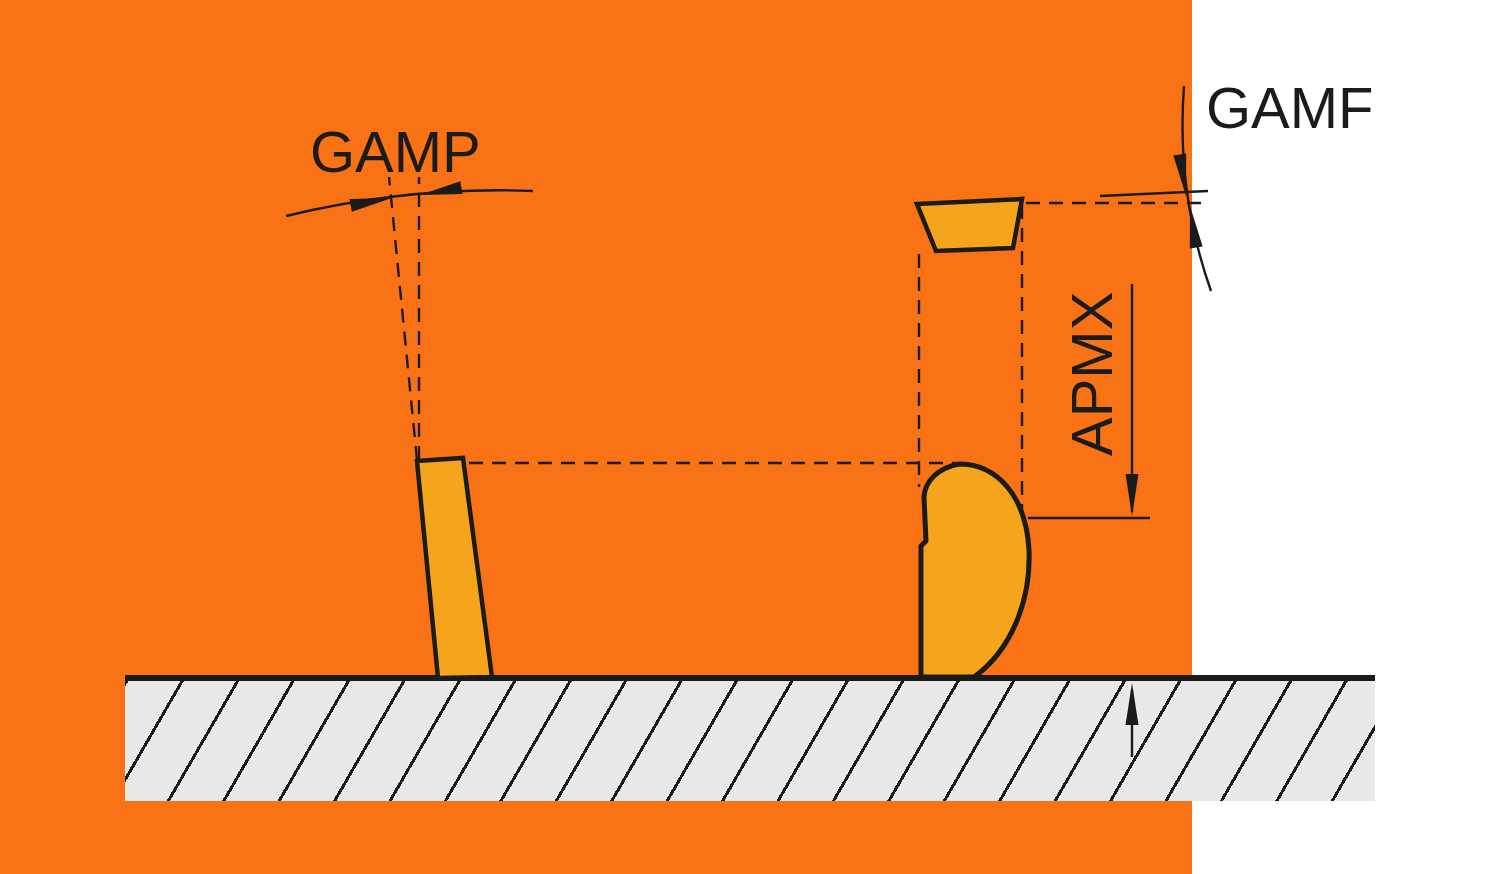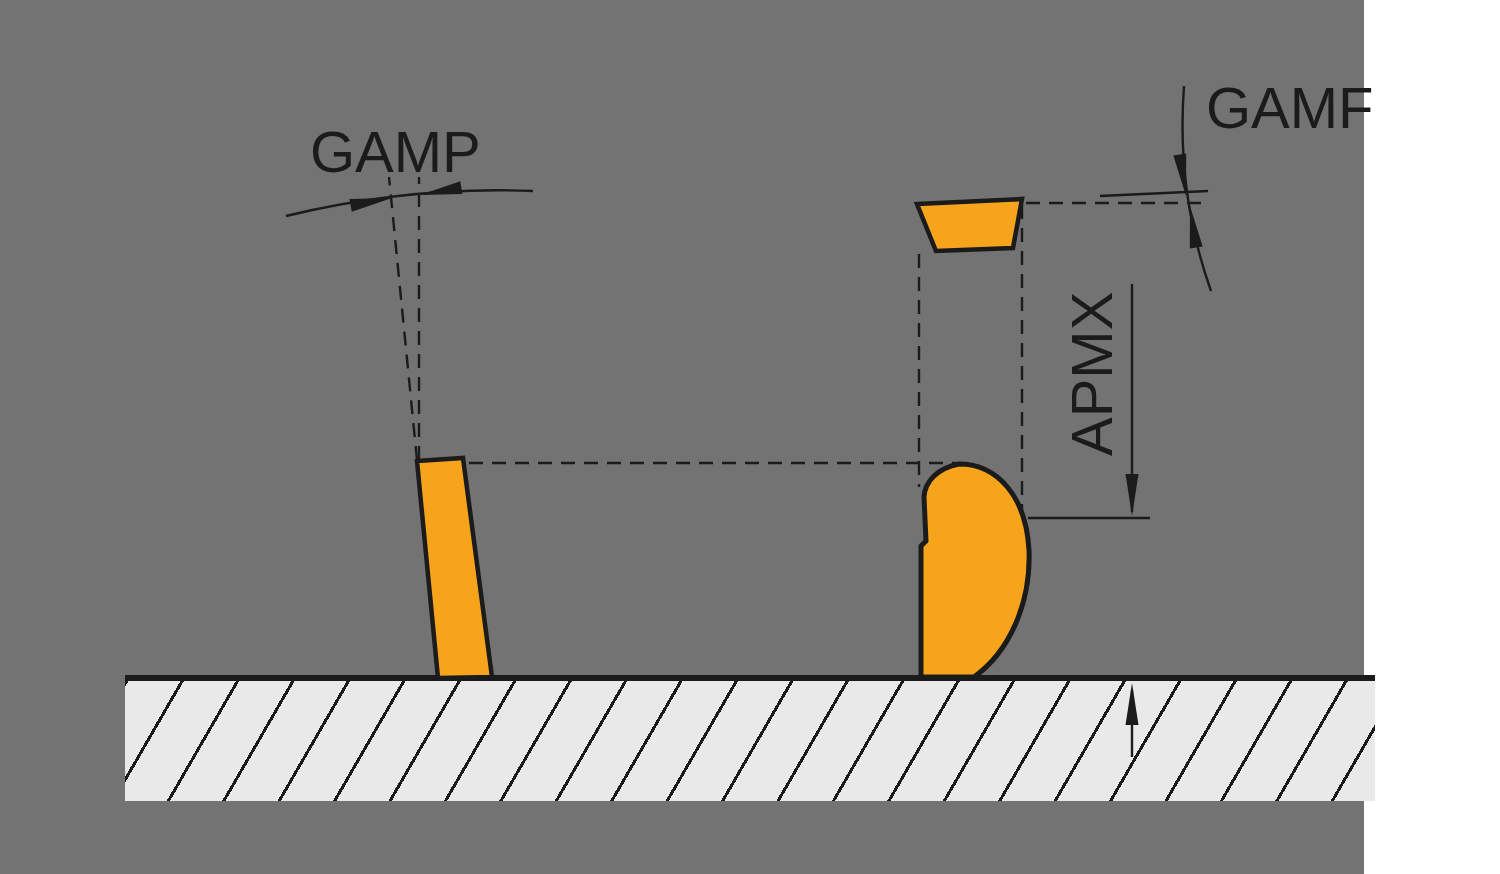--- a/index.html
+++ b/index.html
@@ -6,23 +6,23 @@
     margin: 0;
     padding: 0;
     width: 1500px;
     height: 874px;
     background: #ffffff;
     overflow: hidden;
     font-family: "Liberation Sans", sans-serif;
   }
   .stage {
     position: relative;
-    width: 1364px;
+    width: 1192px;
     height: 874px;
-    background: #737373;
+    background: #f97316;
   }
   
   .ground {
     position: absolute;
     left: 125px;
     top: 675px;
     width: 1250px;
     height: 126px;
     box-sizing: border-box;
     border-top: 6px solid var(--c-outline, #1b1b1b);

